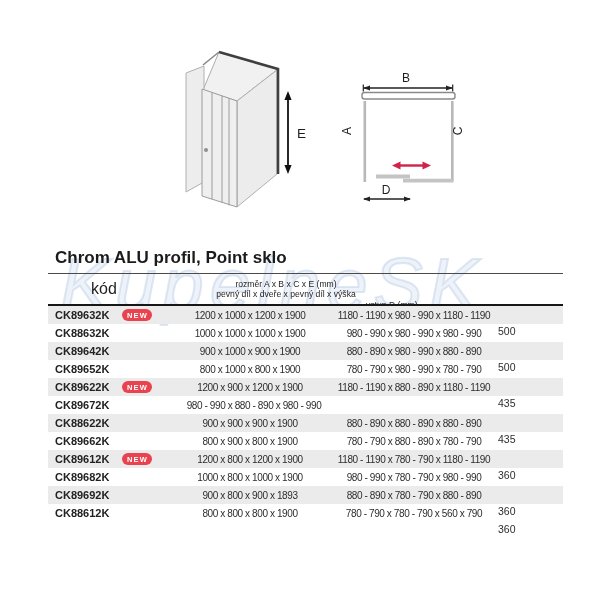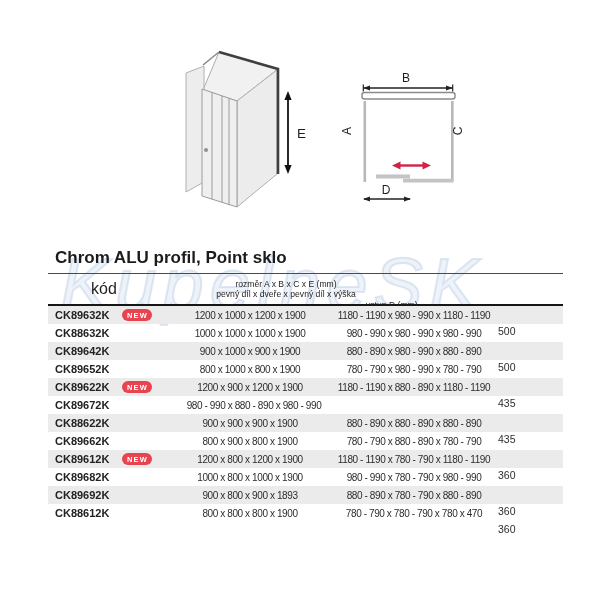--- a/index.html
+++ b/index.html
@@ -190,19 +190,19 @@
     <div class="c1 code">CK89692K</div>
 
     <div class="c2 dims">900 x 800 x 900 x 1893</div>
     <div class="c3 range">880 - 890 x 780 - 790 x 880 - 890</div>
     <div class="c4 entry">360</div>
   </div>
         <div class="trow">
     <div class="c1 code">CK88612K</div>
 
     <div class="c2 dims">800 x 800 x 800 x 1900</div>
-    <div class="c3 range">780 - 790 x 780 - 790 x 780 x 470</div>
+    <div class="c3 range">780 - 790 x 780 - 790 x 560 x 790</div>
     <div class="c4 entry">360</div>
   </div>
       </div>
   </div>
 
 </div>
 
 </body></html>

